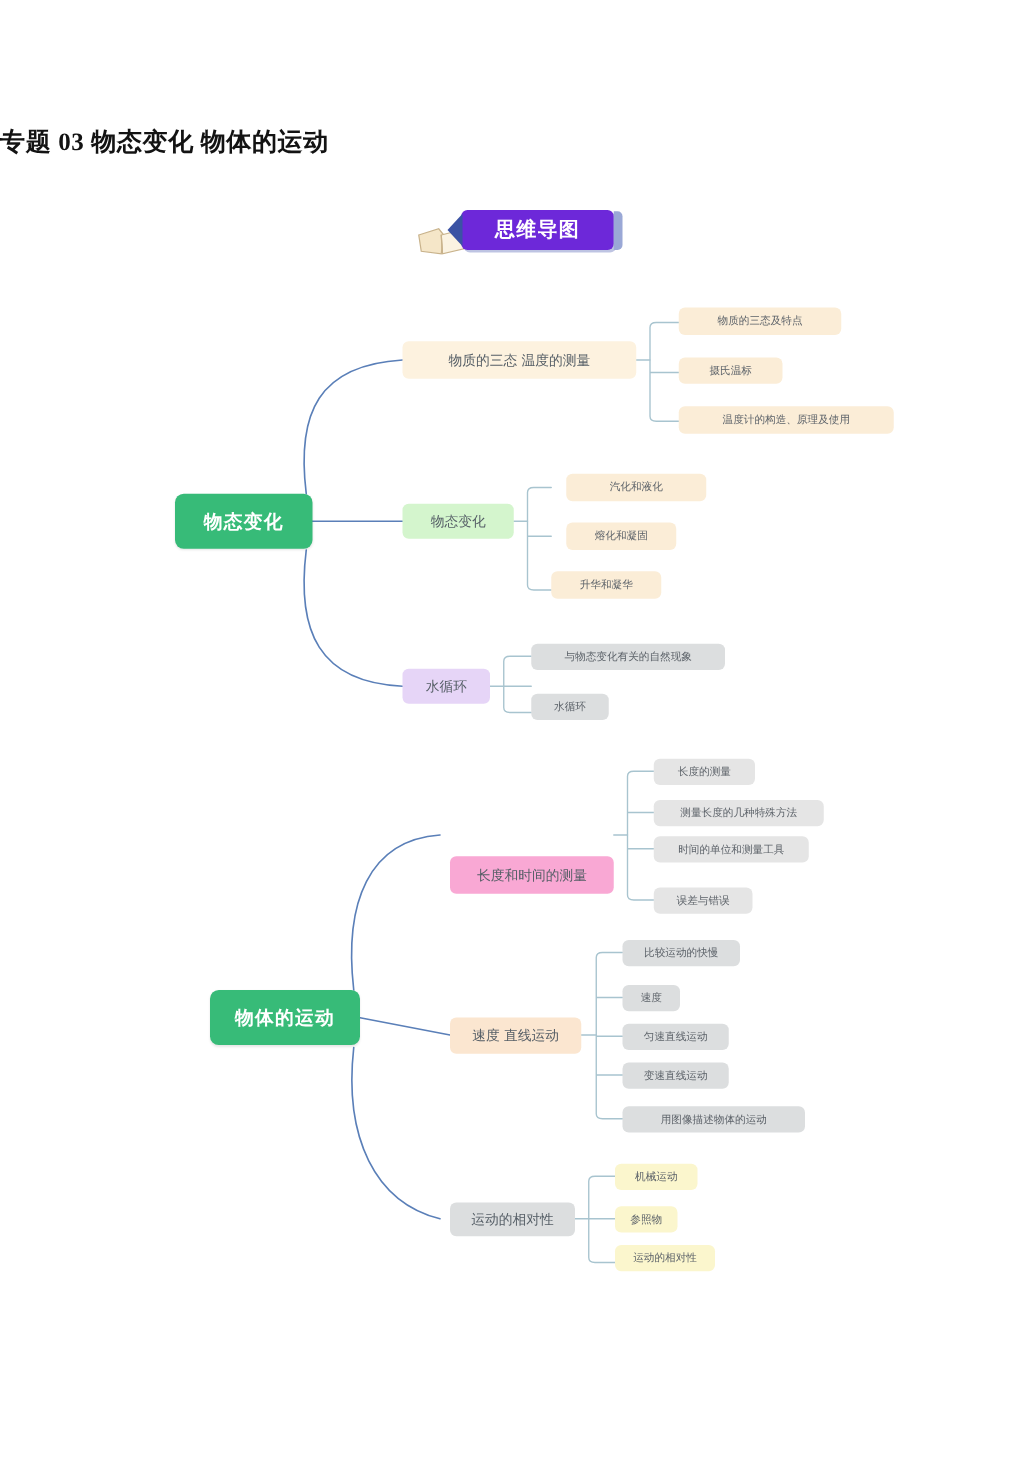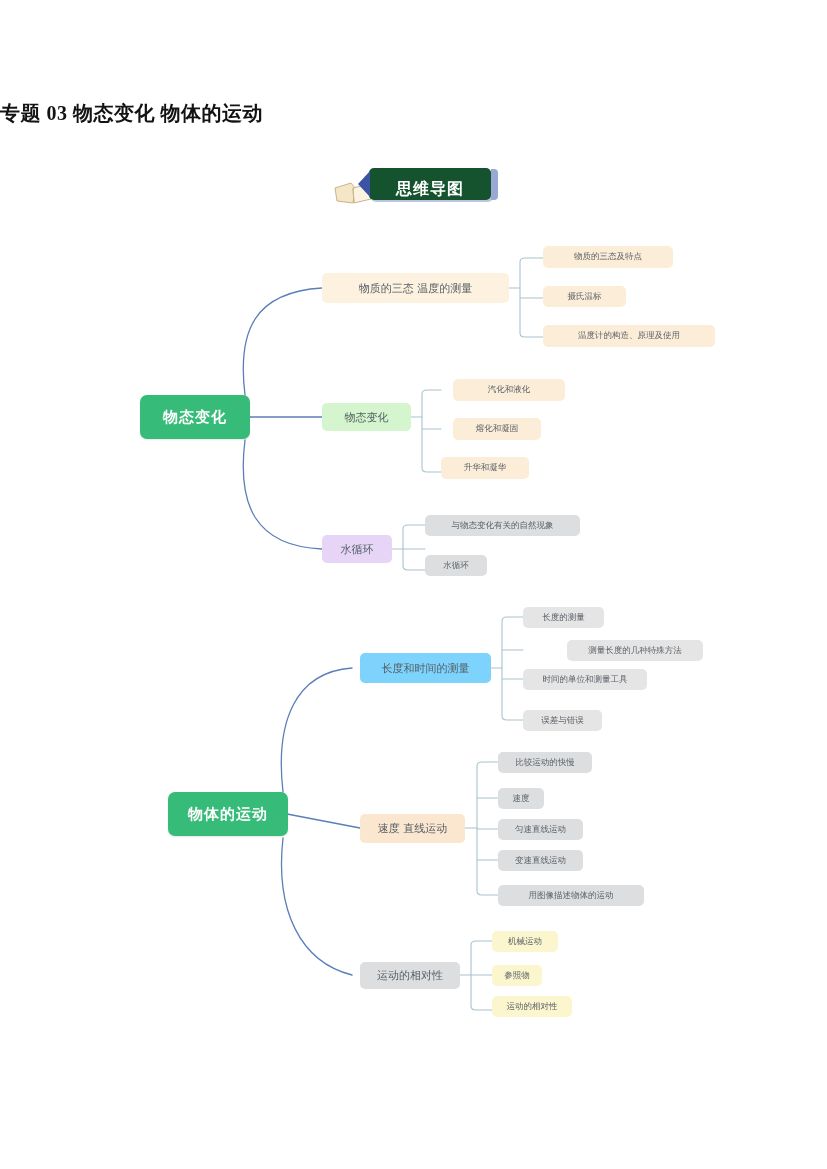--- a/index.html
+++ b/index.html
@@ -17,24 +17,24 @@
     font-size:20px;font-weight:bold;color:#131313;letter-spacing:.5px;
   }
 
   
   .badge-wrap{position:absolute;left:333px;top:168px;width:190px;height:40px;}
   .badge-book{
     position:absolute;left:0;top:12px;width:42px;height:26px;
   }
   .badge-pill{
     position:absolute;left:36px;top:0;width:122px;height:32px;
-    background:#14532d;
+    background:#6d28d9;
     border-radius:5px 5px 5px 5px;
     box-shadow:2px 2px 0 rgba(110,125,190,.45);
-    display:flex;align-items:flex-end;justify-content:center;
+    display:flex;align-items:center;justify-content:center;
   }
   .badge-pill::before{
     content:"";position:absolute;left:-11px;top:3px;
     width:0;height:0;
     border-top:13px solid transparent;
     border-bottom:13px solid transparent;
     border-right:12px solid #3b53a4;
   }
   .badge-text{
     color:#ffffff;font-size:16px;font-weight:bold;letter-spacing:1px;
@@ -60,21 +60,21 @@
     background:#37bb78;border-radius:7px;
     letter-spacing:1px;
     box-shadow:0 1px 2px rgba(0,0,0,.10);
   }
   .node.lvl2{font-size:11px;color:#555e66;padding:0 9px;}
   .node.lvl3{font-size:8.5px;color:#5c6269;padding:0 7px;}
 
   .c-cream     {background:#fbedd7;}
   .c-cream-l   {background:#fdf2df;}
   .c-green-l   {background:#d4f5cd;}
-  .c-green-pale{background:#7dd3fc;}
+  .c-green-pale{background:#f9a8d4;margin-top:32px;}
   .c-purple    {background:#e6d5f7;}
   .c-gray      {background:#dcdedf;}
   .c-pink      {background:#e5e5e5;}
   .c-peach     {background:#fbe6d0;}
   .c-yellow    {background:#fbf6cd;}
 
   .title,.badge-text,.node{user-select:none;}
 </style>
 </head>
 <body>
@@ -141,21 +141,21 @@
   <div class="node lvl3 c-cream" style="left:441px;top:457px;width:88px;height:22px;">升华和凝华</div>
 
   <div class="node lvl2 c-purple" style="left:322px;top:535px;width:70px;height:28px;">水循环</div>
   <div class="node lvl3 c-gray" style="left:425px;top:515px;width:155px;height:21px;">与物态变化有关的自然现象</div>
   <div class="node lvl3 c-gray" style="left:425px;top:555px;width:62px;height:21px;">水循环</div>
 
   <div class="node root" style="left:168px;top:792px;width:120px;height:44px;">物体的运动</div>
 
   <div class="node lvl2 c-green-pale" style="left:360px;top:653px;width:131px;height:30px;">长度和时间的测量</div>
   <div class="node lvl3 c-pink" style="left:523px;top:607px;width:81px;height:21px;">长度的测量</div>
-  <div class="node lvl3 c-pink" style="left:523px;top:640px;width:136px;height:21px;margin-left:44px;">测量长度的几种特殊方法</div>
+  <div class="node lvl3 c-pink" style="left:523px;top:640px;width:136px;height:21px;">测量长度的几种特殊方法</div>
   <div class="node lvl3 c-pink" style="left:523px;top:669px;width:124px;height:21px;">时间的单位和测量工具</div>
   <div class="node lvl3 c-pink" style="left:523px;top:710px;width:79px;height:21px;">误差与错误</div>
 
   <div class="node lvl2 c-peach" style="left:360px;top:814px;width:105px;height:29px;">速度  直线运动</div>
   <div class="node lvl3 c-gray" style="left:498px;top:752px;width:94px;height:21px;">比较运动的快慢</div>
   <div class="node lvl3 c-gray" style="left:498px;top:788px;width:46px;height:21px;">速度</div>
   <div class="node lvl3 c-gray" style="left:498px;top:819px;width:85px;height:21px;">匀速直线运动</div>
   <div class="node lvl3 c-gray" style="left:498px;top:850px;width:85px;height:21px;">变速直线运动</div>
   <div class="node lvl3 c-gray" style="left:498px;top:885px;width:146px;height:21px;">用图像描述物体的运动</div>
 

